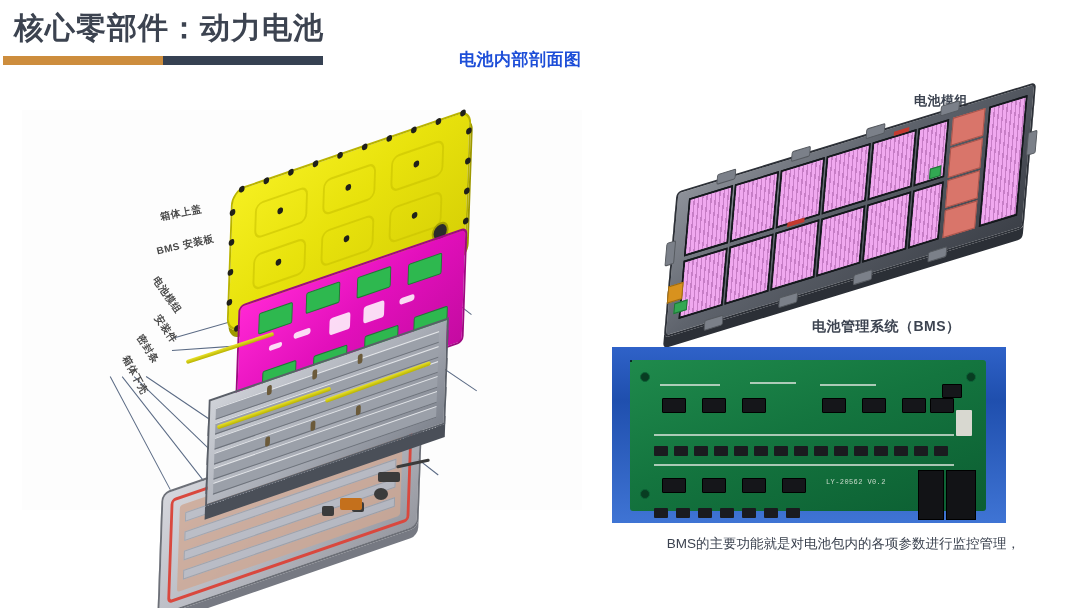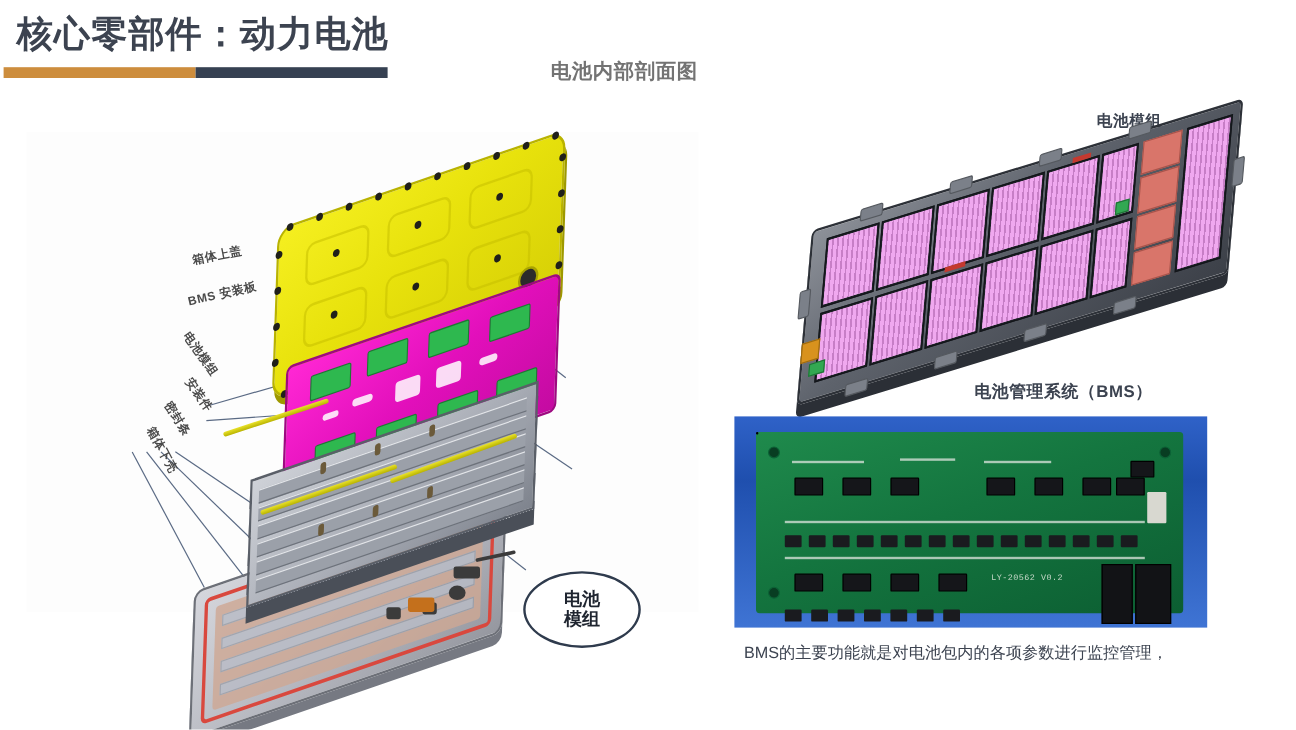--- a/index.html
+++ b/index.html
@@ -37,21 +37,21 @@
   }
   #title-rule .seg-gold { width: 50%; height: 100%; background: #cd8d3d; }
   #title-rule .seg-navy { width: 50%; height: 100%; background: #364152; }
 
   #section-title {
     position: absolute;
     left: 459px;
     top: 48px;
     font-size: 17px;
     font-weight: bold;
-    color: #737373;
+    color: #1d4ed8;
     letter-spacing: 0.5px;
   }
 
   
   #exploded-panel {
     position: absolute;
     left: 22px;
     top: 110px;
     width: 560px;
     height: 400px;
@@ -284,21 +284,21 @@
     font-family: "Liberation Mono", "DejaVu Sans Mono", monospace;
     font-size: 7px; color: #e2eadf; opacity: .85; letter-spacing: .4px;
   }
 
   #bms-note {
     position: absolute; left: 620px; top: 534px;
     width: 400px;
     font-size: 13.5px; line-height: 1.55;
     color: #3c4350;
   }
-  #bms-note div { white-space: nowrap; }
+  #bms-note div { white-space: nowrap; text-align: right; }
 </style>
 </head>
 <body>
 
 <div id="slide-title">核心零部件：动力电池</div>
 <div id="title-rule">
   <div class="seg-gold"></div>
   <div class="seg-navy"></div>
 </div>
 <div id="section-title">电池内部剖面图</div>
@@ -414,26 +414,20 @@
   <div class="fitting" id="fitting-orange" style="left:318px;top:388px;width:22px;height:12px;"></div>
   <div class="fitting" style="left:374px;top:352px;width:34px;height:3px;transform:rotate(-12deg);"></div>
 
   <div class="part-label" style="left:138px;top:96px;transform:rotate(-11deg);">箱体上盖</div>
   <div class="part-label" style="left:134px;top:128px;transform:rotate(-13deg);">BMS 安装板</div>
   <div class="part-label" style="left:124px;top:178px;transform:rotate(55deg);">电池模组</div>
   <div class="part-label" style="left:128px;top:212px;transform:rotate(55deg);">安装件</div>
   <div class="part-label" style="left:110px;top:232px;transform:rotate(58deg);">密封条</div>
   <div class="part-label" style="left:92px;top:258px;transform:rotate(62deg);">箱体下壳</div>
 
-  <div class="callout" id="callout-module">
-    <div>
-      <span>电池</span>
-      <span>模组</span>
-    </div>
-  </div>
 </div>
 
 <div id="module-caption">电池模组</div>
 
 <div id="pack-render">
   <div id="pack-body">
 
     <div class="mod" style="left:12px;top:8px;width:44px;height:52px;">
         <div class="cells"></div>
       </div>

